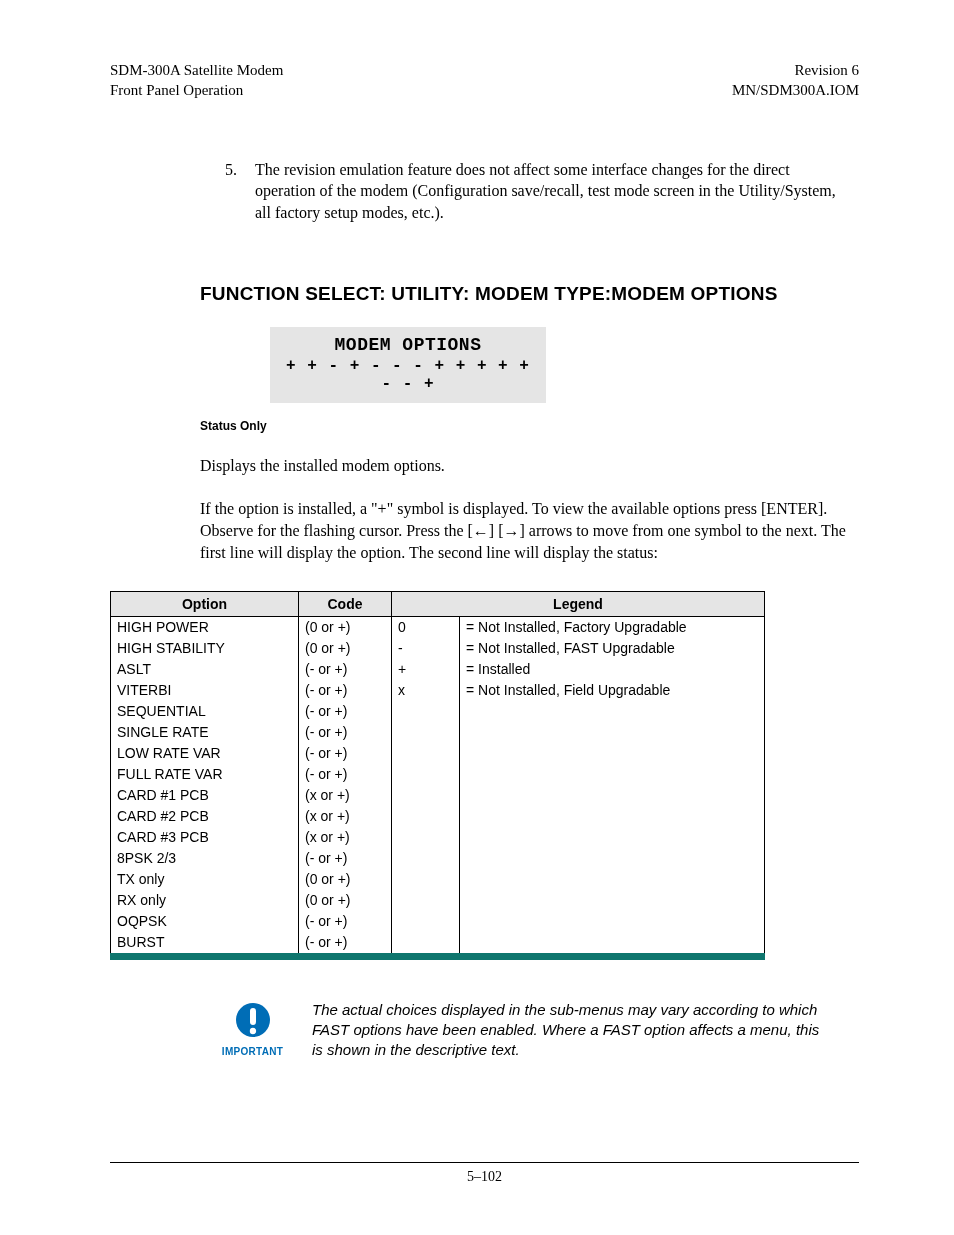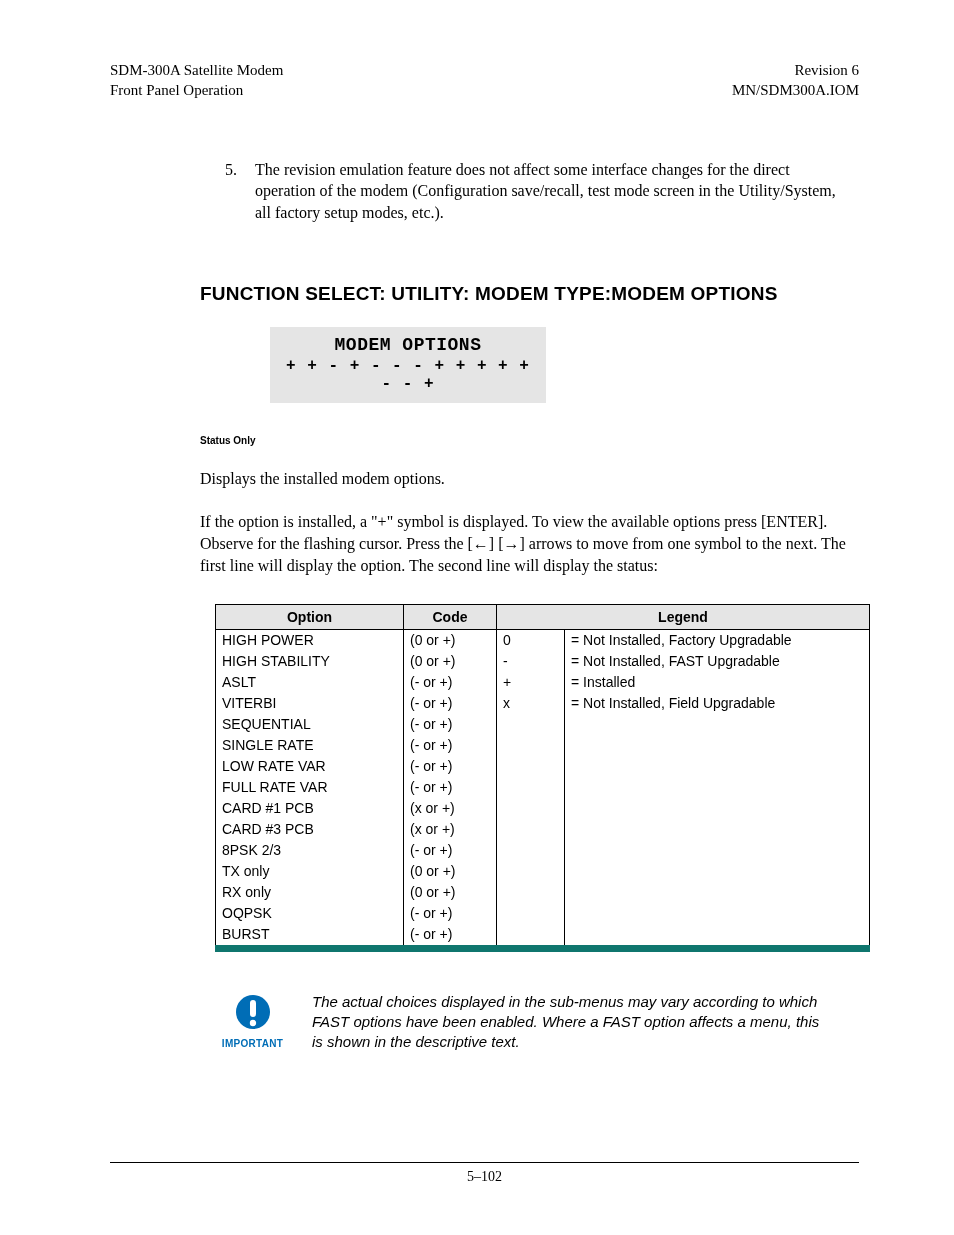--- a/index.html
+++ b/index.html
@@ -66,36 +66,35 @@
   .lcd-line2 {
     font-family: "Courier New", Courier, monospace;
     font-weight: bold;
     font-size: 16px;
     letter-spacing: 1px;
     margin-top: 2px;
   }
   .status-only {
     font-family: Arial, Helvetica, sans-serif;
     font-weight: bold;
-    font-size: 10px;
-    margin-top: 32px;
+    font-size: 12px;
+    margin-top: 16px;
     margin-left: 90px;
   }
   .body-text {
     margin-left: 90px;
     margin-right: 10px;
     font-size: 16px;
     line-height: 1.4;
   }
   .body-text.p1 { margin-top: 22px; }
   .body-text.p2 { margin-top: 20px; }
   table.options {
     border-collapse: collapse;
     margin-top: 26px;
-    margin-left: 105px;
     width: 655px;
     font-family: Arial, Helvetica, sans-serif;
     font-size: 14px;
   }
   table.options th {
     background: #e5e5e5;
     font-weight: bold;
     border-top: 1px solid #000;
     border-bottom: 1px solid #000;
     border-left: 1px solid #000;
@@ -247,20 +246,26 @@
           <td class="col-sym"></td>
           <td class="col-legend"></td>
         </tr>
         <tr>
           <td class="col-option">CARD #1 PCB</td>
           <td class="col-code">(x or +)</td>
           <td class="col-sym"></td>
           <td class="col-legend"></td>
         </tr>
         <tr>
+          <td class="col-option">CARD #2 PCB</td>
+          <td class="col-code">(x or +)</td>
+          <td class="col-sym"></td>
+          <td class="col-legend"></td>
+        </tr>
+        <tr>
           <td class="col-option">CARD #3 PCB</td>
           <td class="col-code">(x or +)</td>
           <td class="col-sym"></td>
           <td class="col-legend"></td>
         </tr>
         <tr>
           <td class="col-option">8PSK 2/3</td>
           <td class="col-code">(- or +)</td>
           <td class="col-sym"></td>
           <td class="col-legend"></td>

